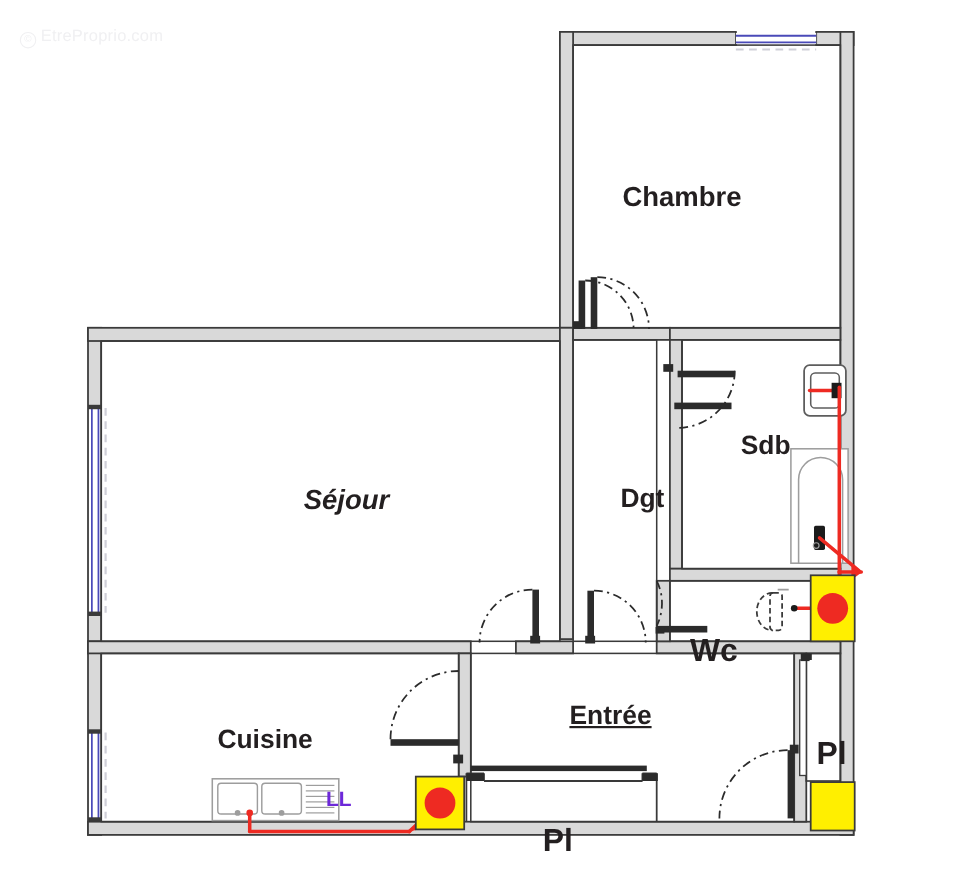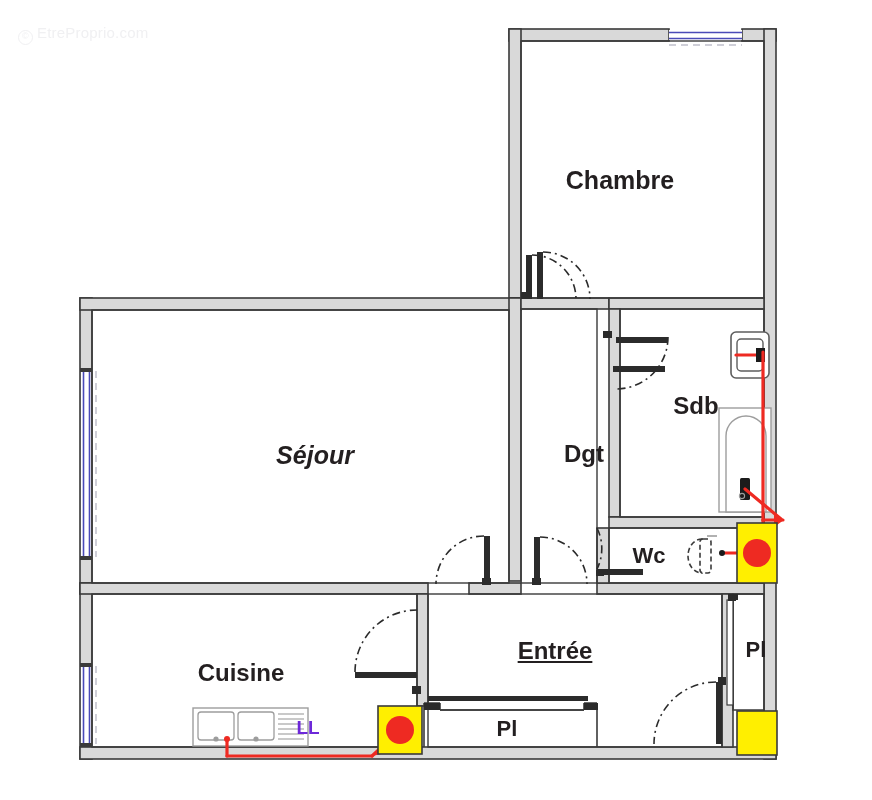--- a/index.html
+++ b/index.html
@@ -43,21 +43,21 @@
   .room-label{
     position:absolute;
     font-weight:bold;
     color:#231f20;
     white-space:nowrap;
     user-select:none;
     transform:translate(-50%,-50%);
   }
   .lbl-xl{font-size:25px;}
   .lbl-lg{font-size:24px;}
-  .lbl-md{font-size:22px;}
+  .lbl-md{font-size:29px;margin-top:36px;}
   .tag-ll{
     position:absolute;
     font-size:19px;
     font-weight:bold;
     color:#6d28d9;
     white-space:nowrap;
     user-select:none;
     transform:translate(-50%,-50%);
   }
 </style>

